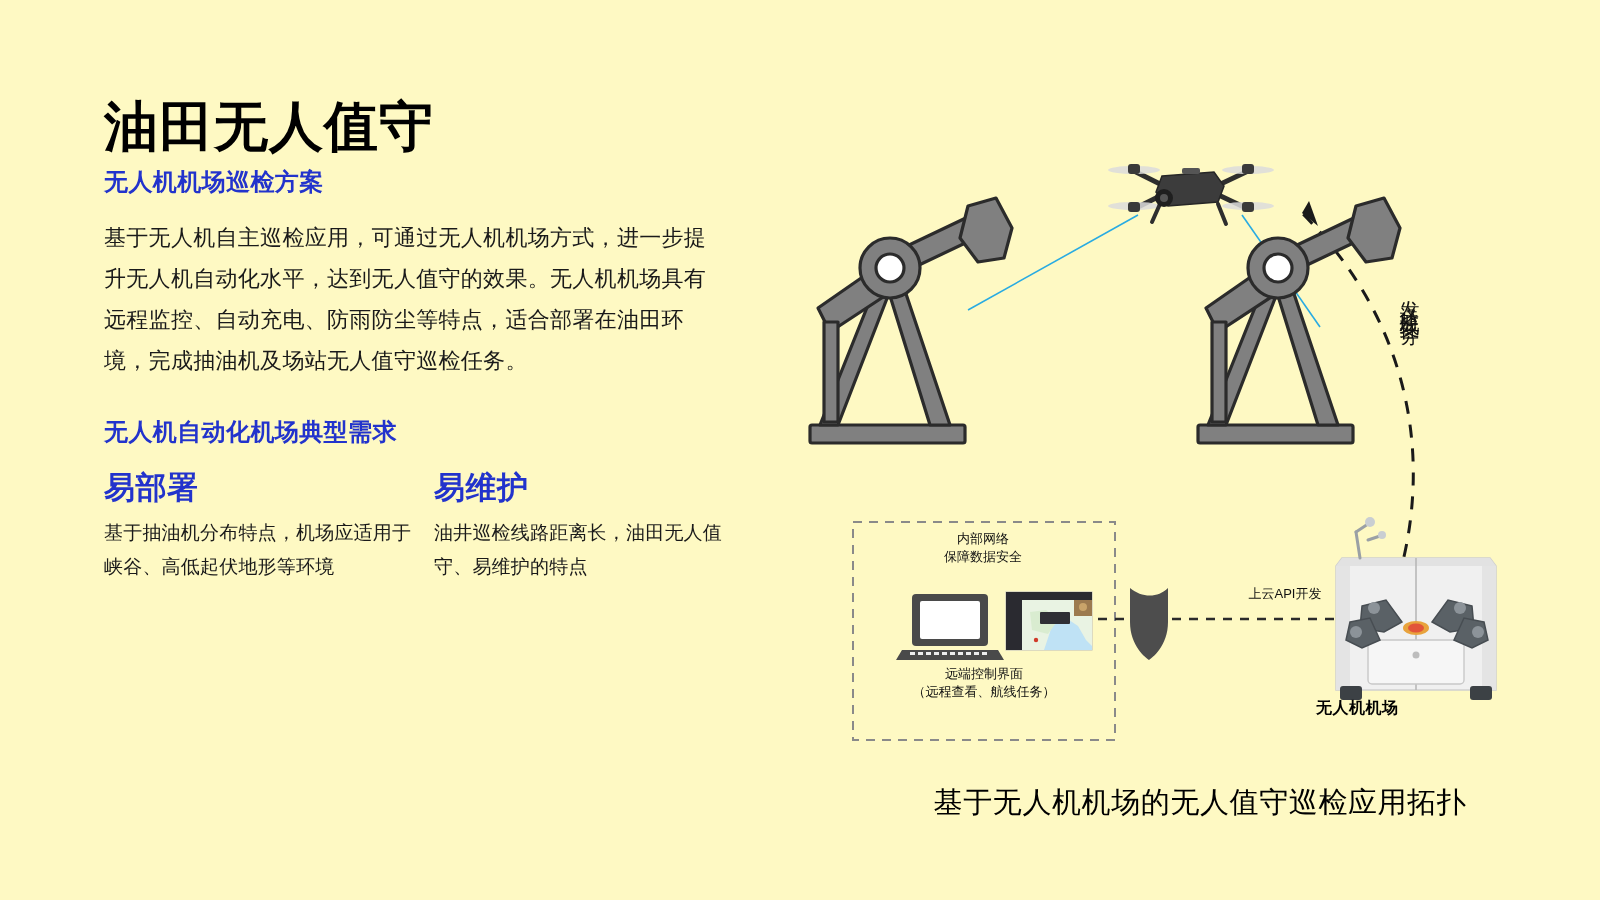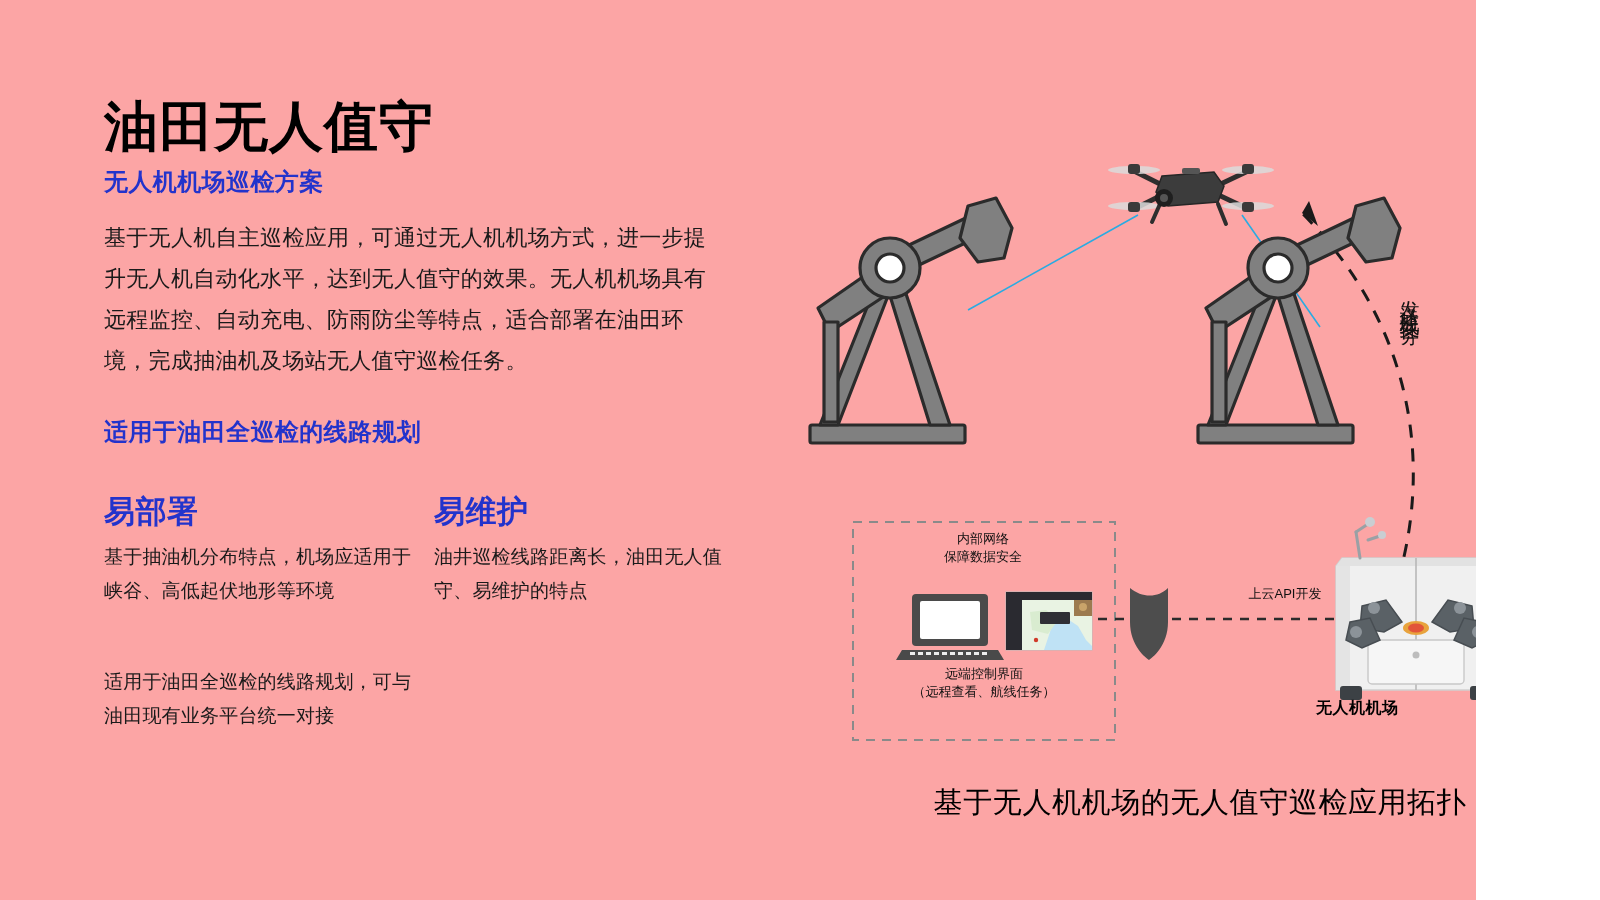--- a/index.html
+++ b/index.html
@@ -6,23 +6,23 @@
   html, body {
     margin: 0;
     padding: 0;
     background: #ffffff;
   }
   body {
     font-family: "Liberation Sans", "DejaVu Sans", sans-serif;
   }
   #slide {
     position: relative;
-    width: 1476px;
+    width: 1600px;
     height: 900px;
-    background: #fca5a5;
+    background: #fef9c3;
     overflow: hidden;
   }
 
   
   #left-col {
     position: absolute;
     left: 104px;
     top: 96px;
     width: 680px;
   }
@@ -60,21 +60,21 @@
 
   
   #feature-grid {
     display: grid;
     grid-template-columns: 330px 330px;
     grid-template-rows: auto auto;
     row-gap: 34px;
     column-gap: 0px;
     width: 660px;
   }
-  .feature-cell { width: 310px; margin-top: 24px; }
+  .feature-cell { width: 310px; }
   .feature-head {
     font-size: 31px;
     font-weight: 700;
     color: #2233cc;
     letter-spacing: 0.5px;
     margin: 0 0 10px 0;
     line-height: 1.15;
   }
   .feature-body {
     font-size: 19px;
@@ -141,37 +141,36 @@
 <div id="slide">
 
   <div id="left-col">
 
     <h1 class="main-title">油田无人值守</h1>
 
     <h2 class="sub-title">无人机机场巡检方案</h2>
 
     <p class="body-para">基于无人机自主巡检应用，可通过无人机机场方式，进一步提升无人机自动化水平，达到无人值守的效果。无人机机场具有远程监控、自动充电、防雨防尘等特点，适合部署在油田环境，完成抽油机及场站无人值守巡检任务。</p>
 
-    <h3 class="section-title">适用于油田全巡检的线路规划</h3>
+    <h3 class="section-title">无人机自动化机场典型需求</h3>
 
     <div id="feature-grid">
 
       <div class="feature-cell">
         <div class="feature-head">易部署</div>
         <div class="feature-body">基于抽油机分布特点，机场应适用于峡谷、高低起伏地形等环境</div>
       </div>
 
       <div class="feature-cell">
         <div class="feature-head">易维护</div>
         <div class="feature-body">油井巡检线路距离长，油田无人值守、易维护的特点</div>
       </div>
 
 
       <div class="feature-cell">
-        <div class="feature-body">适用于油田全巡检的线路规划，可与油田现有业务平台统一对接</div>
       </div>
 
     </div>
   </div>
 
   <div id="diagram">
 
     <svg id="diagram-svg" viewBox="0 0 810 900">
 
       <line x1="348" y1="215" x2="178" y2="310" stroke="#29abe2" stroke-width="1.6"></line>

